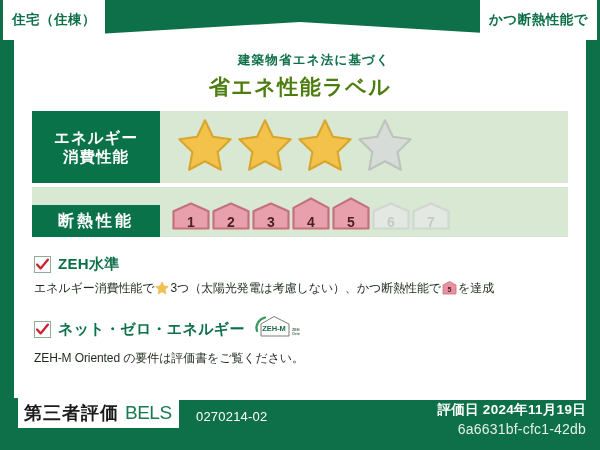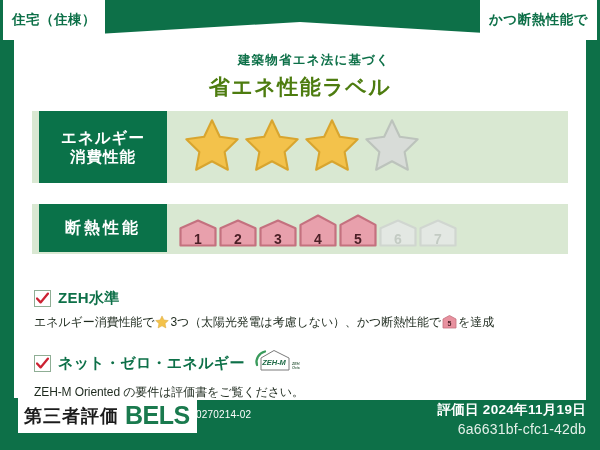--- a/index.html
+++ b/index.html
@@ -78,24 +78,23 @@
     color: #4d7c0f;
     letter-spacing: 1.5px;
   }
 
   
   .perf-rows {
     padding: 0 18px;
   }
   .perf-row {
     display: flex;
-    align-items: flex-start;
-    margin-bottom: 21px;
+    align-items: flex-end;
+    margin-bottom: 4px;
     background: #d9e8d2;
-    padding-left: 7px;
   }
   .perf-label {
     background: #0a7249;
     color: #ffffff;
     font-weight: bold;
     font-size: 15.5px;
     letter-spacing: 1px;
     line-height: 1.25;
     width: 128px;
     flex: 0 0 128px;
@@ -106,21 +105,21 @@
     padding: 4px 0;
   }
   .perf-value {
     flex: 1;
     display: flex;
     align-items: center;
     padding-left: 16px;
   }
   .row-energy .perf-label { height: 72px; }
   .row-energy .perf-value { height: 72px; gap: 2px; }
-  .row-insul  .perf-label { height: 48px; font-size: 16px; letter-spacing: 3px; }
+  .row-insul  .perf-label { height: 32px; font-size: 16px; letter-spacing: 3px; }
   .row-insul  .perf-value { height: 50px; padding-left: 12px; align-items: flex-end; padding-bottom: 3px; }
 
   
   .star { display: block; }
 
   
   .house-badges { display: flex; align-items: flex-end; gap: 2px; }
   .house { position: relative; display: block; }
   .house .num {
     position: absolute;
@@ -156,21 +155,21 @@
     position: relative;
   }
   .checkbox svg { position: absolute; left: 1px; top: 1px; }
   .claim-title {
     font-size: 15px;
     font-weight: bold;
     color: #0d7048;
     letter-spacing: 0.3px;
     white-space: nowrap;
   }
-  .zehm-logo { margin-left: 2px; flex: 0 0 auto; font-style: italic; }
+  .zehm-logo { margin-left: 2px; flex: 0 0 auto; }
   .claim-desc {
     font-size: 12px;
     line-height: 1.5;
     color: #1e2a1e;
     letter-spacing: -0.1px;
   }
   .inline-star, .inline-house {
     display: inline-block;
     vertical-align: -3px;
     margin: 0 1px;
@@ -194,31 +193,31 @@
     padding: 3px 7px 3px 6px;
     border-left: 4px solid #0d7048;
   }
   .bels-jp {
     font-size: 18px;
     font-weight: bold;
     color: #1b1b1b;
     letter-spacing: 1px;
   }
   .bels-en {
-    font-size: 25px;
-    font-weight: bold;
+    font-size: 19px;
+    font-weight: normal;
     color: #1a7a4e;
     letter-spacing: -0.5px;
     text-align: center;
   }
   .bels-no {
     position: absolute;
     left: 196px;
     top: 15px;
-    font-size: 10px;
+    font-size: 13px;
     color: #ffffff;
     letter-spacing: 0.2px;
   }
   .eval-block {
     position: absolute;
     right: 14px;
     top: 7px;
     text-align: right;
   }
   .eval-date {

